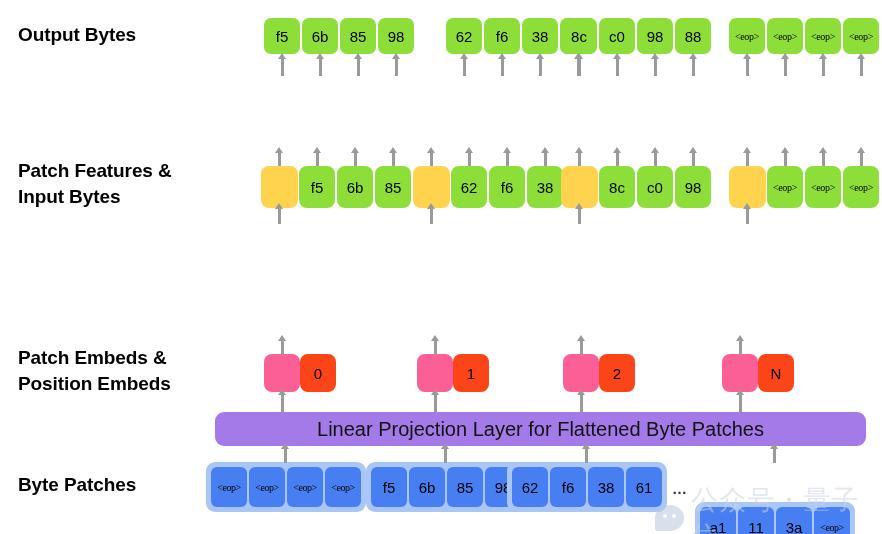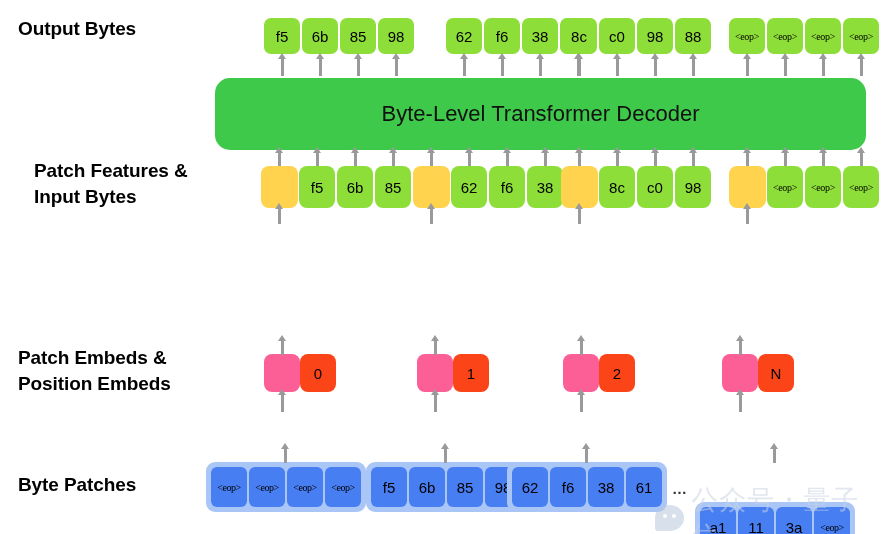--- a/index.html
+++ b/index.html
@@ -14,22 +14,22 @@
   
   .row-label {
     position: absolute;
     font-weight: bold;
     font-size: 19px;
     color: #000;
     line-height: 1.35;
     letter-spacing: -0.1px;
     white-space: pre-line;
   }
-  #label-output     { left: 18px; top: 16px; }
-  #label-patchfeat  { left: 18px; top: 158px; margin-left: 16px; }
+  #label-output     { left: 18px; top: 22px; }
+  #label-patchfeat  { left: 18px; top: 158px; }
   #label-patchemb   { left: 18px; top: 345px; }
   #label-bytepatch  { left: 18px; top: 472px; }
 
   
   .bigbar {
     position: absolute;
     display: flex;
     align-items: center;
     justify-content: center;
     font-size: 22px;
@@ -145,21 +145,21 @@
 
 <div id="stage">
 
   <div class="row-label" id="label-output">Output Bytes</div>
   <div class="row-label" id="label-patchfeat">Patch Features &amp;
 Input Bytes</div>
   <div class="row-label" id="label-patchemb">Patch Embeds &amp;
 Position Embeds</div>
   <div class="row-label" id="label-bytepatch">Byte Patches</div>
 
-  <div class="bigbar" id="byte-decoder">Byte-Level Transformer Decoder</div>
+  <div class="bigbar" id="linear-proj">Linear Projection Layer for Flattened Byte Patches</div>
 
   <div id="gen">
       <div class="cell out-cell green" style="left: 264px;">f5</div>
       <div class="arrow" style="left: 280.5px; top: 58px; height: 18px;"></div>
       <div class="cell out-cell green" style="left: 302px;">6b</div>
       <div class="arrow" style="left: 318.5px; top: 58px; height: 18px;"></div>
       <div class="cell out-cell green" style="left: 340px;">85</div>
       <div class="arrow" style="left: 356.5px; top: 58px; height: 18px;"></div>
       <div class="cell out-cell green" style="left: 378px;">98</div>
       <div class="arrow" style="left: 394.5px; top: 58px; height: 18px;"></div>

